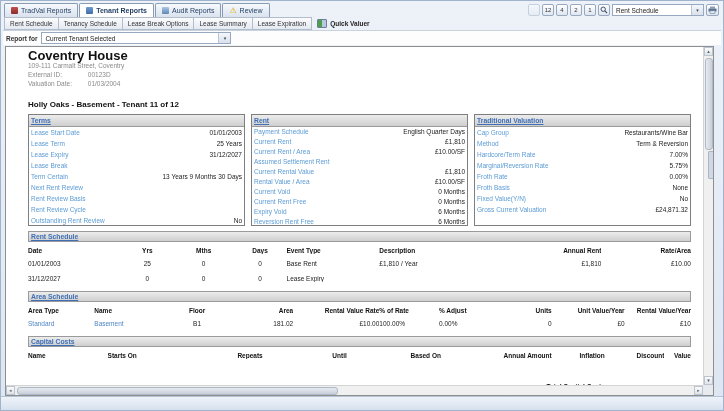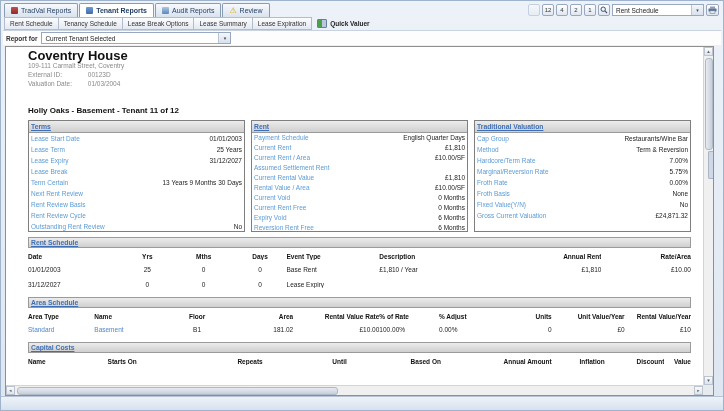--- a/index.html
+++ b/index.html
@@ -50,21 +50,21 @@
 
   
   .page{position:absolute;top:45px;left:4px;width:709px;bottom:14px;background:#fff;
         border:1px solid #8f8f8f;box-sizing:border-box;overflow:hidden;}
   .content{position:absolute;left:22px;top:4px;width:663px;}
 
   .prop-name{font-size:13px;font-weight:bold;color:#111;line-height:10px;}
   .prop-addr{font-size:6.5px;color:#8a8a8a;line-height:9px;}
   .meta{font-size:6.5px;color:#8a8a8a;line-height:9px;}
   .meta .mlabel{display:inline-block;width:58px;}
-  .tenant-head{font-size:8px;font-weight:bold;color:#111;line-height:11px;margin-top:17px;}
+  .tenant-head{font-size:8px;font-weight:bold;color:#111;line-height:11px;margin-top:11px;}
 
   
   .panels{display:flex;gap:6px;margin-top:4px;}
   .panel{flex:1;height:112px;border:1px solid #7f7f7f;box-sizing:border-box;overflow:hidden;background:#fff;}
   .panel-h{height:11px;background:linear-gradient(#ececec,#cfcfcf);border-bottom:1px solid #9a9a9a;
         display:flex;align-items:center;padding:0 2px;}
   .panel-h .ptitle{font-size:6.8px;font-weight:bold;color:#3f6fb5;text-decoration:underline;white-space:nowrap;}
   .prow{display:flex;justify-content:space-between;padding:0 2px;}
   .rowsA .prow{line-height:11px;} .rowsB .prow{line-height:10px;} .rowsC .prow{line-height:11px;}
   .plbl{color:#5b9bd5;font-size:6.5px;white-space:nowrap;}

